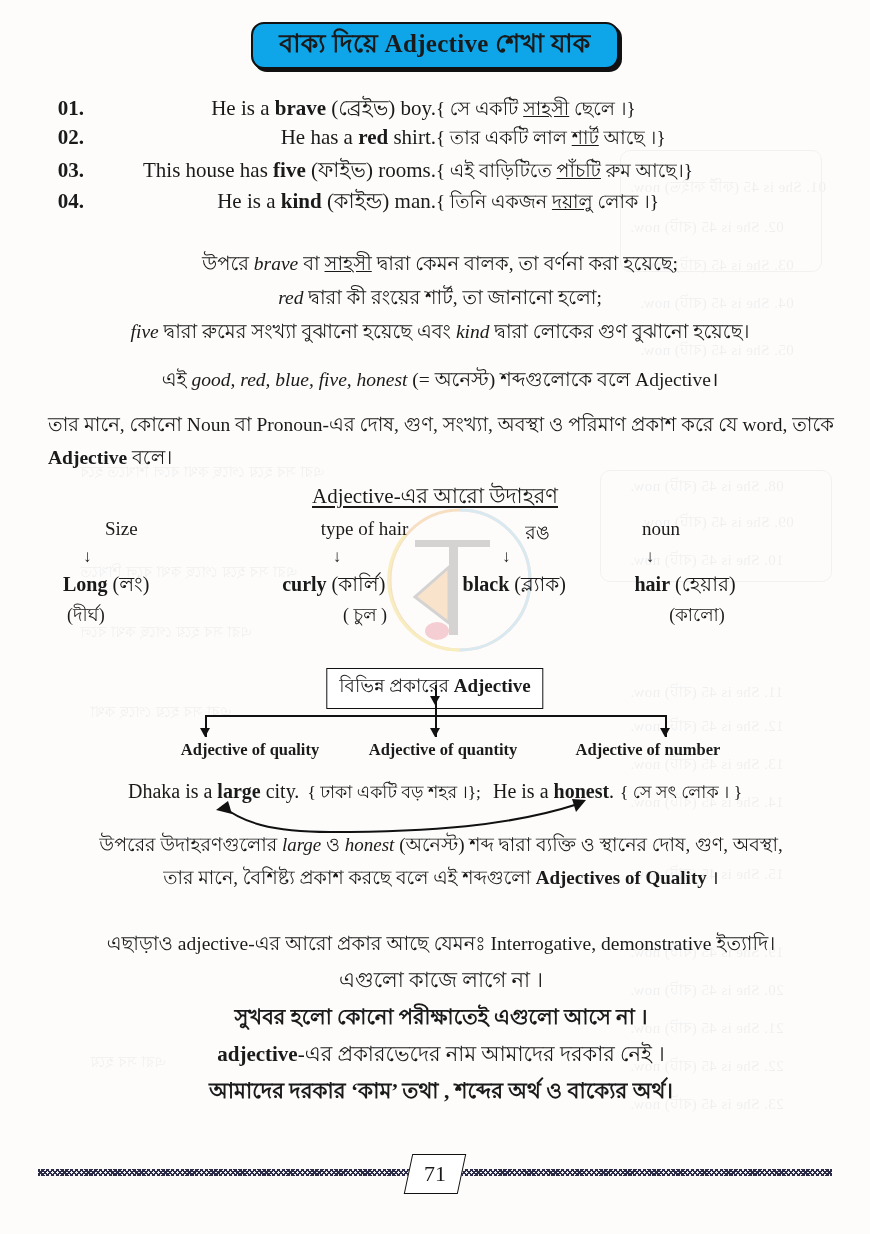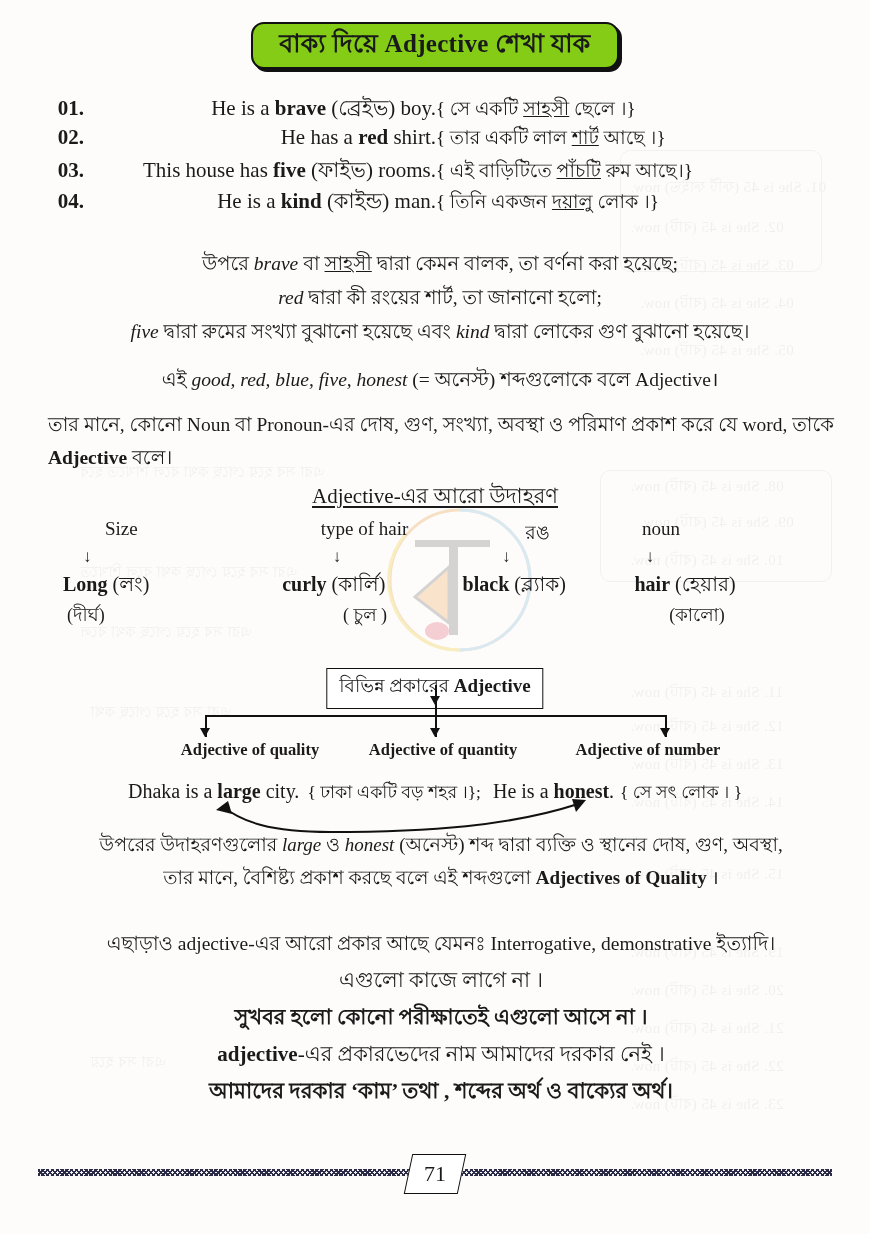--- a/index.html
+++ b/index.html
@@ -61,21 +61,21 @@
     left: 0; right: 0;
     top: 22px;
     display: flex;
     justify-content: center;
   }
   .title-box {
     border: 2.5px solid #111;
     border-radius: 13px;
     box-shadow: 3px 3px 0 0 #111;
     padding: 6px 26px 9px 26px;
-    background: #84cc16;
+    background: #0ea5e9;
   }
   .title-box .t {
     font-size: 25px;
     font-weight: bold;
     letter-spacing: .3px;
     line-height: 1.1;
     white-space: nowrap;
   }
 
   

